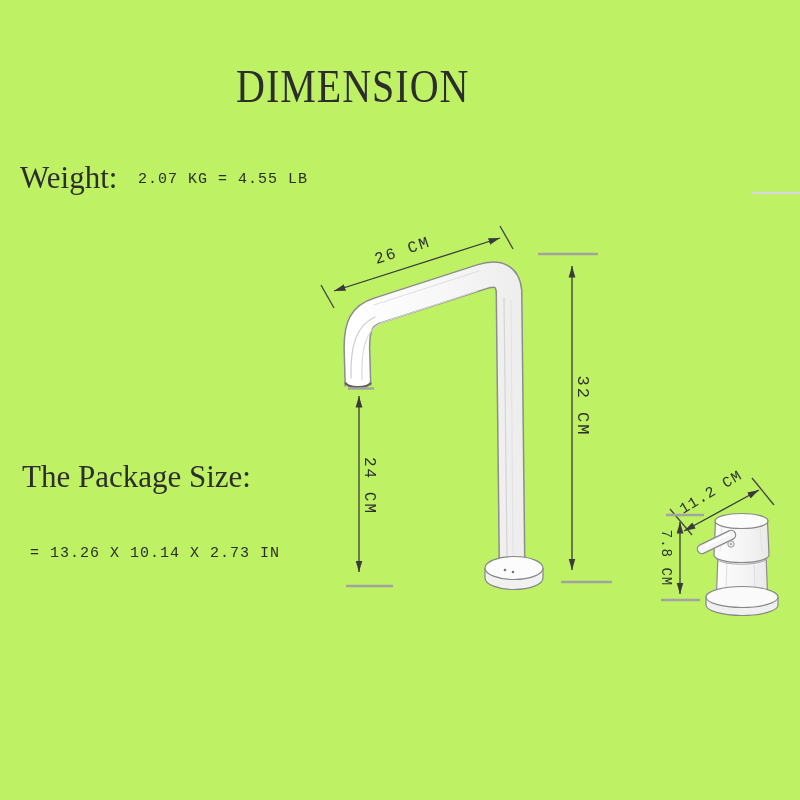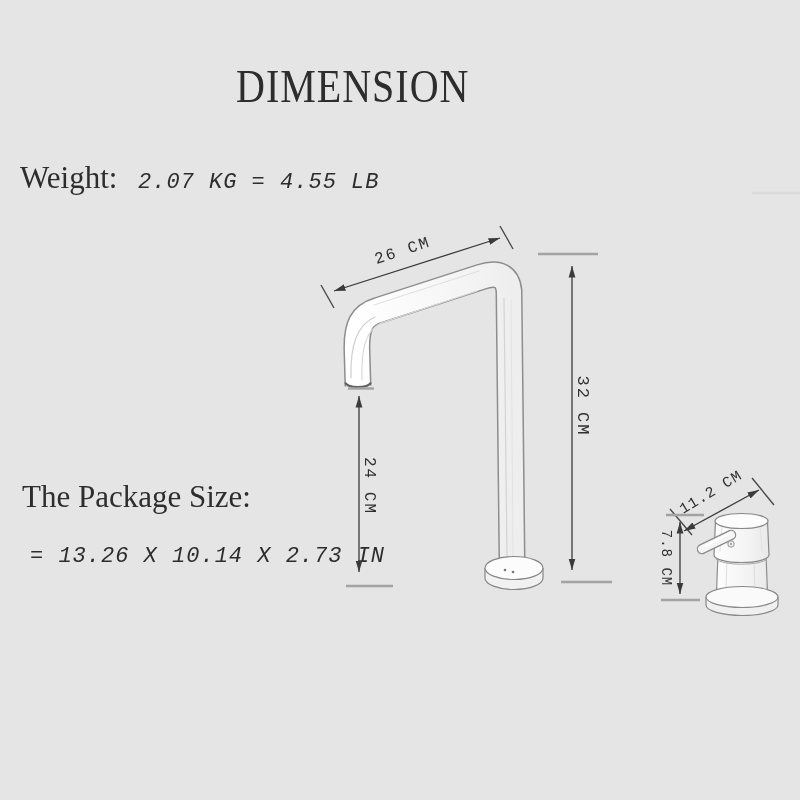--- a/index.html
+++ b/index.html
@@ -1,25 +1,25 @@
 <!DOCTYPE html>
 <html><head>
 <meta charset="utf-8">
 <style>
   html,body{margin:0;padding:0;background:#fff;}
-  .page{position:relative;width:800px;height:800px;background:#e5e5e5;overflow:hidden;
+  .page{position:relative;width:800px;height:800px;background:#bef264;overflow:hidden;
         font-family:"Liberation Serif","DejaVu Serif",serif;color:#2d2d2d;}
   .title{position:absolute;left:236px;top:64px;margin:0;font-weight:400;
          font-size:40px;letter-spacing:1px;line-height:1;
          transform:scaleY(1.16);transform-origin:left top;white-space:nowrap;}
   .h2{position:absolute;margin:0;font-weight:400;font-size:31px;line-height:1;white-space:nowrap;}
   .weight-label{left:20px;top:162px;}
-  .package-label{left:22px;top:461px;margin-top:20px;}
+  .package-label{left:22px;top:461px;}
   .mono{font-family:"Liberation Mono","DejaVu Sans Mono",monospace;}
-  .val{position:absolute;margin:0;font-size:22px;line-height:1;letter-spacing:1px;white-space:nowrap;color:#2d2d2d;font-style:italic;}
+  .val{position:absolute;margin:0;font-size:15px;line-height:1;letter-spacing:1px;white-space:nowrap;color:#2d2d2d;}
   .weight-value{left:138px;top:172px;}
   .package-cm{left:46px;top:518px;}
   .package-in{left:30px;top:546px;}
   .diagram{position:absolute;left:0;top:0;}
   .dim{stroke:#3a3a3a;stroke-width:1.3;fill:none;}
   .tick{stroke:#4a4a4a;stroke-width:1.4;fill:none;}
   .bar{stroke:#a3a3a3;stroke-width:2.4;fill:none;}
   .dimtext{font-family:"Liberation Mono","DejaVu Sans Mono",monospace;fill:#2f2f2f;letter-spacing:2px;}
   .streak{fill:none;stroke-linecap:round;}
 </style>

